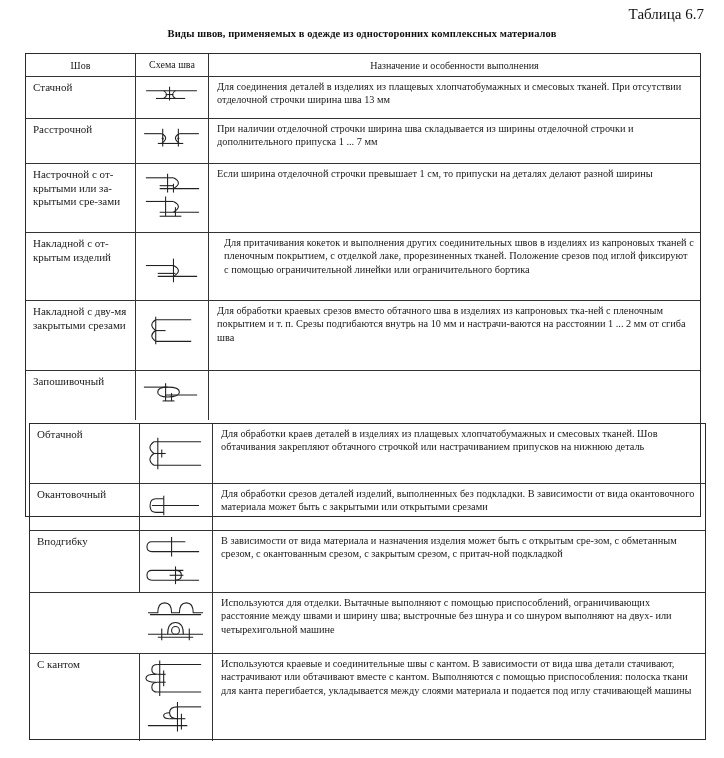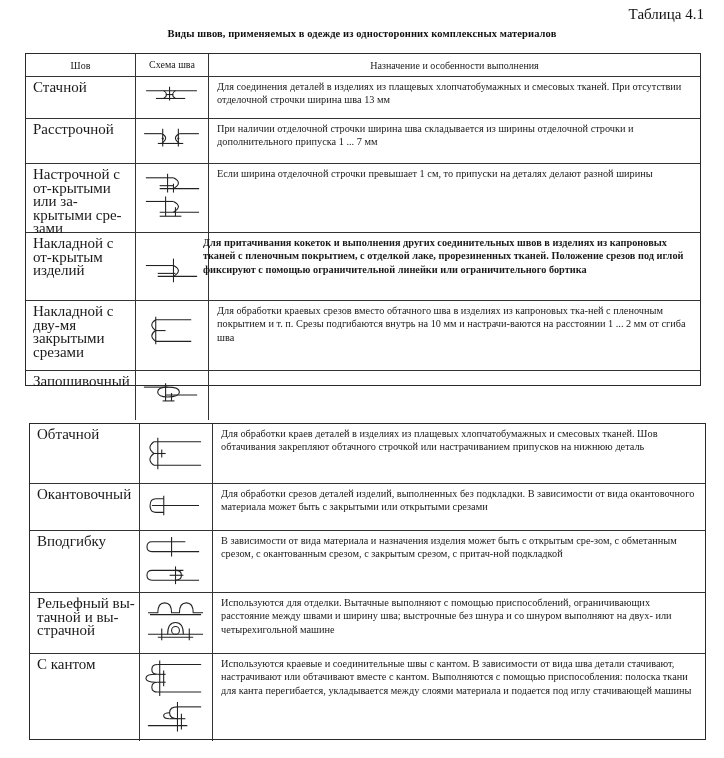--- a/index.html
+++ b/index.html
@@ -5,37 +5,37 @@
   html, body { margin:0; padding:0; background:#ffffff; }
   body { width:724px; height:758px; position:relative; overflow:hidden;
          font-family:"Liberation Serif", serif; color:#1a1a1a; }
   .table-label { position:absolute; right:20px; top:6px; font-size:15px; font-family:"Liberation Serif", serif; color:#111; }
   .caption { position:absolute; left:0; width:724px; top:28px; text-align:center;
              font-weight:bold; font-size:10.5px; color:#111; letter-spacing:0.1px; }
   .tbl { position:absolute; border:1.5px solid #2a2a2a; box-sizing:border-box; }
   .row { position:absolute; left:0; right:0; border-bottom:1.3px solid #333; box-sizing:border-box; }
   .row.last { border-bottom:none; }
   .cell { position:absolute; top:0; bottom:0; box-sizing:border-box; }
-  .c1 { left:0; border-right:1.3px solid #333; padding:4px 0 0 7px; font-size:15px; line-height:13.5px; }
+  .c1 { left:0; border-right:1.3px solid #333; padding:4px 0 0 7px; font-size:11px; line-height:13.5px; }
   .c2 { border-right:1.3px solid #333; }
   .c3 { padding:3px 6px 0 8px; font-size:10.3px; line-height:13.4px; }
   .hdr .cell { text-align:center; font-size:10px; padding:5px 0 0 0; }
   .hdr .c1 { padding-left:0; }
   .hdr .c3 { padding-left:0; padding-right:0; }
   .c2 svg { position:absolute; left:0; top:0; width:100%; height:100%; }
   svg path, svg line, svg circle { fill:none; stroke:#222; stroke-width:1.1; }
   svg .dot { fill:#222; stroke:none; }
 </style>
 </head>
 <body>
 
-<div class="table-label">Таблица 4.1</div>
+<div class="table-label">Таблица 6.7</div>
 <div class="caption">Виды швов, применяемых в одежде из односторонних комплексных материалов</div>
 
-<div class="tbl" style="left:25px; top:53px; width:676px; height:333px;">
+<div class="tbl" style="left:25px; top:53px; width:676px; height:464px;">
   <div class="row hdr" style="top:0; height:23px;">
     <div class="cell c1" style="width:110px;">Шов</div>
     <div class="cell c2" style="left:110px; width:73px;">Схема шва</div>
     <div class="cell c3" style="left:183px; right:0;">Назначение и особенности выполнения</div>
   </div>
 
   <div class="row" style="top:23px; height:42px;">
     <div class="cell c1" style="width:110px;">Стачной</div>
     <div class="cell c2" style="left:110px; width:73px;">
       <svg viewBox="0 0 73 42">
@@ -93,21 +93,21 @@
     <div class="cell c1" style="width:110px;">Накладной с от-крытым изделий</div>
     <div class="cell c2" style="left:110px; width:73px;">
       <svg viewBox="0 0 73 68">
           <line x1="10" y1="33" x2="38" y2="33"></line>
           <path d="M38 33 q10 5 0 11"></path>
           <line x1="22" y1="41" x2="40" y2="41"></line>
           <line x1="22" y1="44" x2="62" y2="44"></line>
           <line x1="38" y1="26" x2="38" y2="50"></line>
         </svg>
     </div>
-    <div class="cell c3" style="left:169px; right:0;font-weight:bold;">Для притачивания кокеток и выполнения других соединительных швов в изделиях из капроновых тканей с пленочным покрытием, с отделкой лаке, прорезиненных тканей. Положение срезов под иглой фиксируют с помощью ограничительной линейки или ограничительного бортика</div>
+    <div class="cell c3" style="left:190px; right:0;">Для притачивания кокеток и выполнения других соединительных швов в изделиях из капроновых тканей с пленочным покрытием, с отделкой лаке, прорезиненных тканей. Положение срезов под иглой фиксируют с помощью ограничительной линейки или ограничительного бортика</div>
   </div>
 
   <div class="row" style="top:247px; height:70px;">
     <div class="cell c1" style="width:110px;">Накладной с дву-мя закрытыми срезами</div>
     <div class="cell c2" style="left:110px; width:73px;">
       <svg viewBox="0 0 73 70">
           <path d="M20 19 q-8 5 0 11 q-8 5 0 11"></path>
           <line x1="20" y1="19" x2="56" y2="19"></line>
           <line x1="20" y1="41" x2="56" y2="41"></line>
           <line x1="20" y1="30" x2="30" y2="30"></line>
@@ -170,21 +170,20 @@
       <svg viewBox="0 0 73 47">
           <path d="M24 15 h-8 q-6 0 -6 7 q0 7 6 7 h8"></path>
           <line x1="12" y1="22" x2="60" y2="22"></line>
           <line x1="24" y1="12" x2="24" y2="32"></line>
         </svg>
     </div>
     <div class="cell c3" style="left:183px; right:0;">Для обработки срезов деталей изделий, выполненных без подкладки. В зависимости от вида окантовочного материала может быть с закрытыми или открытыми срезами</div>
   </div>
 
   <div class="row" style="top:169px; height:61px;">
-    <div class="cell c1" style="width:110px;">Рельефный вы-тачной и вы-страчной</div>
     <div class="cell c2" style="left:110px; width:73px;">
       <svg viewBox="0 0 73 61">
           <path d="M8 20 h10 q0 -10 7 -10 q7 0 7 10 h8 q0 -10 7 -10 q7 0 7 10 h10"></path>
           <line x1="10" y1="22" x2="62" y2="22"></line>
       <line x1="8" y1="42" x2="64" y2="42"></line>
           <circle cx="36" cy="38" r="4"></circle>
           <path d="M28 42 q0 -12 8 -12 q8 0 8 12"></path>
           <line x1="22" y1="36" x2="22" y2="48"></line>
           <line x1="50" y1="36" x2="50" y2="48"></line>
           <line x1="18" y1="45" x2="54" y2="45"></line>

